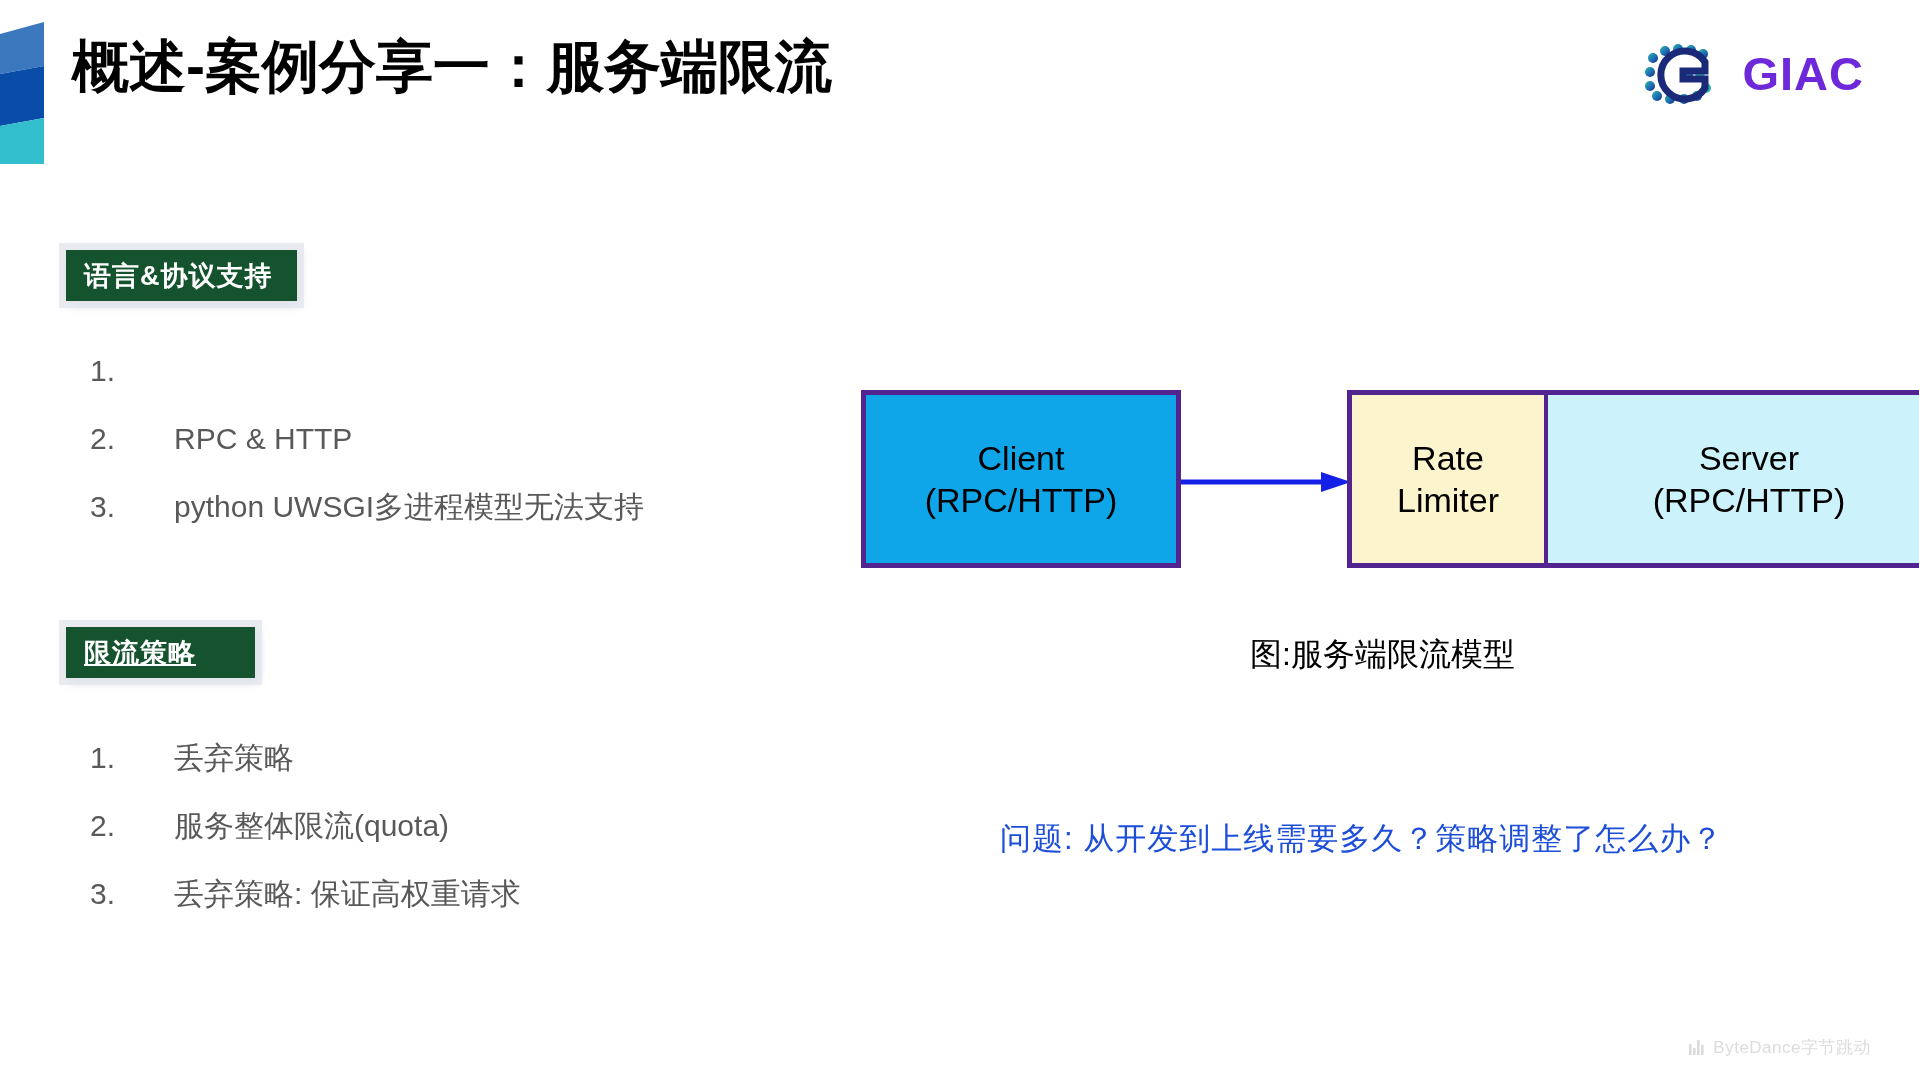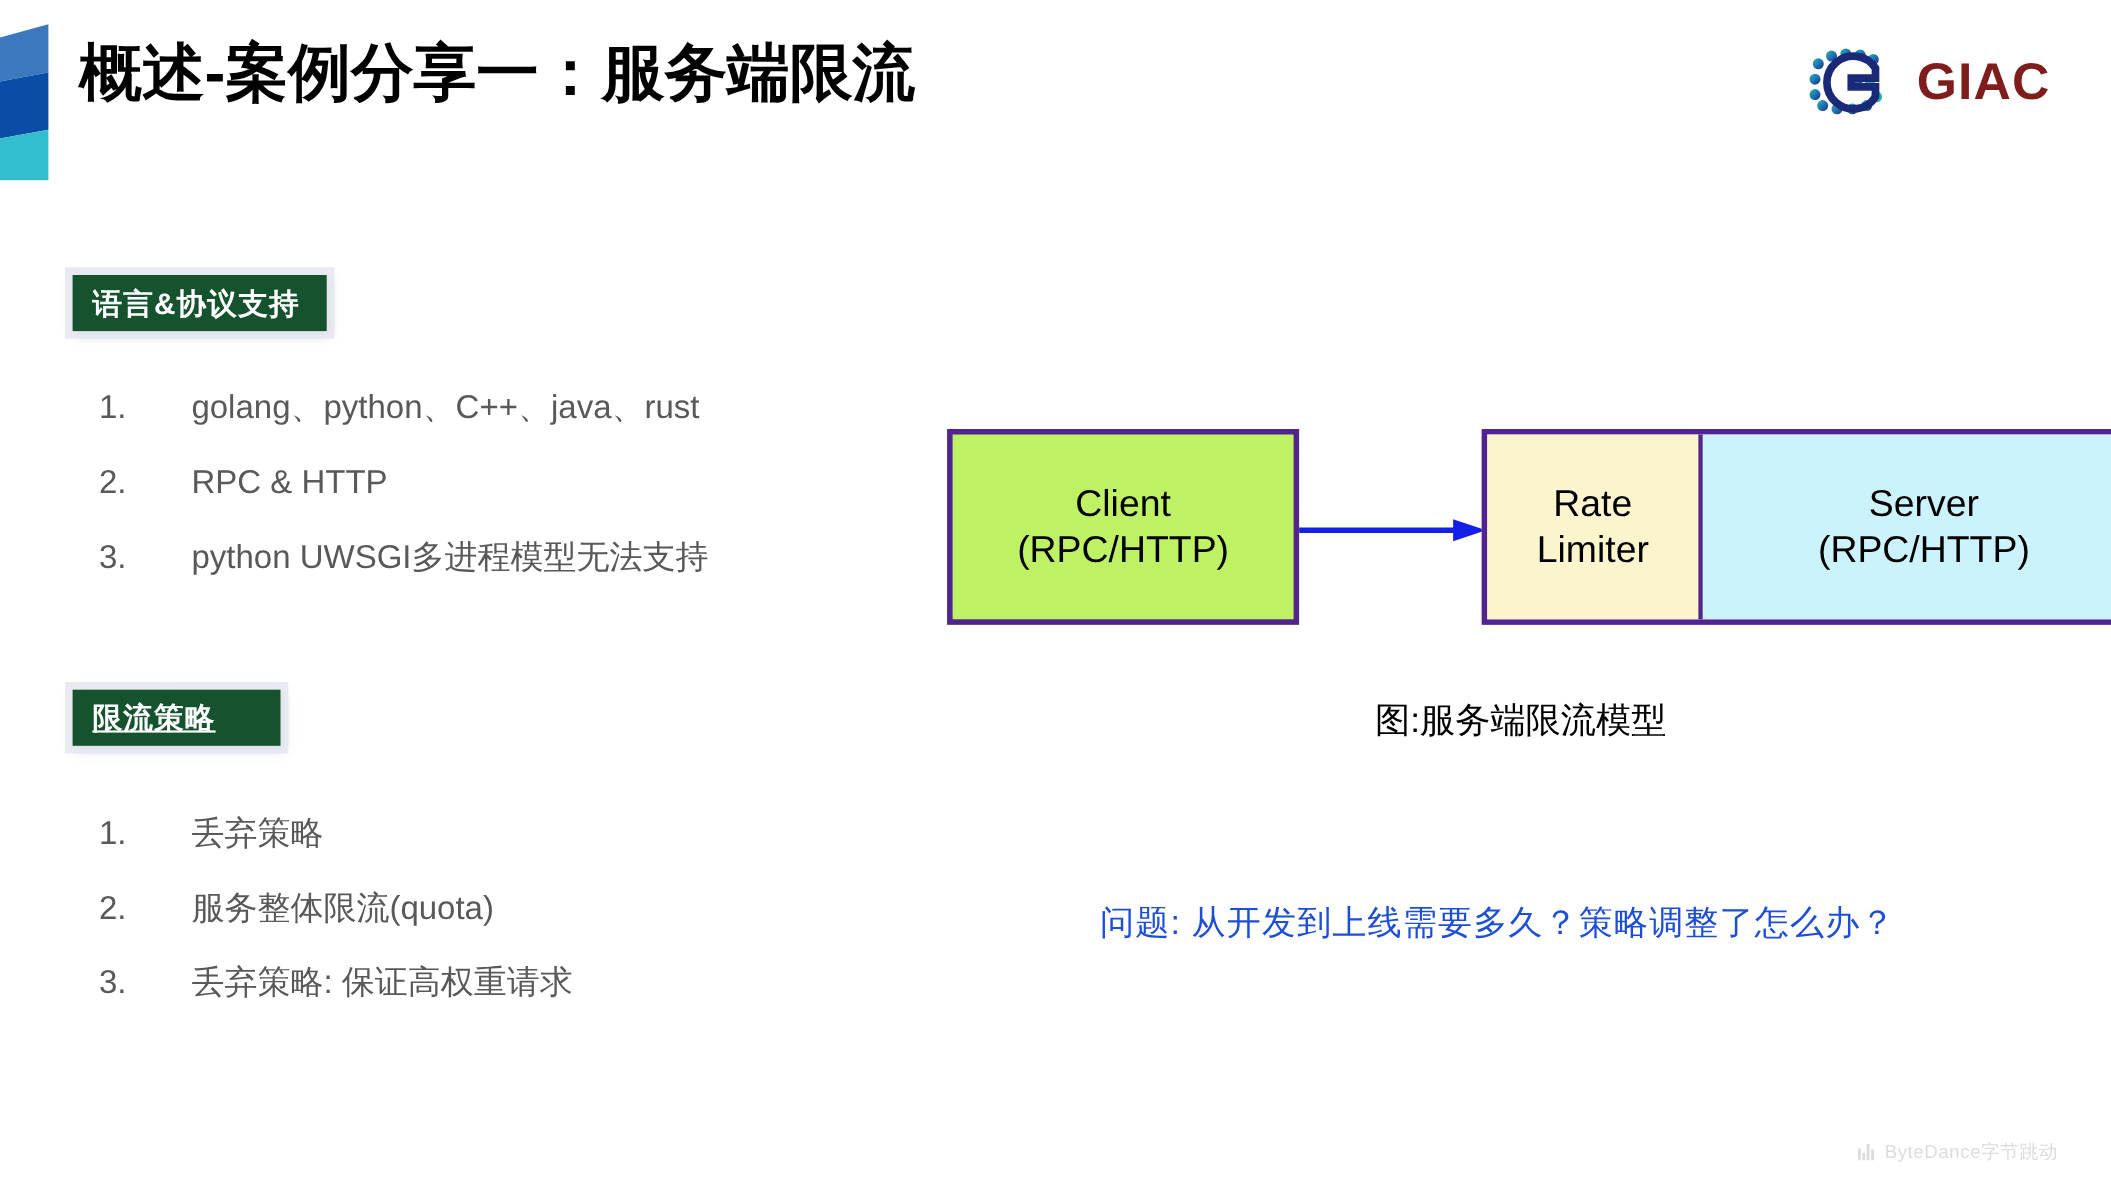--- a/index.html
+++ b/index.html
@@ -44,21 +44,21 @@
     right: 55px;
     top: 42px;
     display: flex;
     align-items: center;
     gap: 14px;
   }
   .logo-mark { width: 86px; height: 62px; display:block; }
   .logo-text {
     font-size: 47px;
     font-weight: bold;
-    color: #7f1d1d;
+    color: #6d28d9;
     letter-spacing: 1px;
     line-height: 1;
   }
 
   
   .chip {
     position: absolute;
     height: 51px;
     background: #14532d;
     color: #ffffff;
@@ -97,21 +97,21 @@
     flex-direction: column;
     align-items: center;
     justify-content: center;
     font-size: 34px;
     color: #000000;
     line-height: 1.25;
     text-align: center;
   }
   #node-client {
     left: 861px; top: 390px; width: 320px; height: 178px;
-    background: #bef264;
+    background: #0ea5e9;
   }
   #node-group {
     left: 1347px; top: 390px; width: 608px; height: 178px;
     flex-direction: row;
     padding: 0;
     background: #f0abfc;
   }
   .sub {
     height: 100%;
     display: flex;
@@ -202,21 +202,20 @@
     <path d="M62 20 A24 24 0 1 0 62 46 L62 37 L40 37 L40 29 L62 29 Z" fill="none" stroke="#1B2A78" stroke-width="7" stroke-linecap="square"></path>
   </svg>
   <span class="logo-text">GIAC</span>
 </div>
 
 <div class="chip" id="chip-lang">语言&amp;协议支持</div>
 
 <div class="olist" id="list-lang">
   <div class="li">
     <span class="li-num">1.</span>
-    <span class="li-txt">golang、python、C++、java、rust</span>
   </div>
   <div class="li">
     <span class="li-num">2.</span>
     <span class="li-txt">RPC &amp; HTTP</span>
   </div>
   <div class="li">
     <span class="li-num">3.</span>
     <span class="li-txt">python UWSGI多进程模型无法支持</span>
   </div>
 </div>

